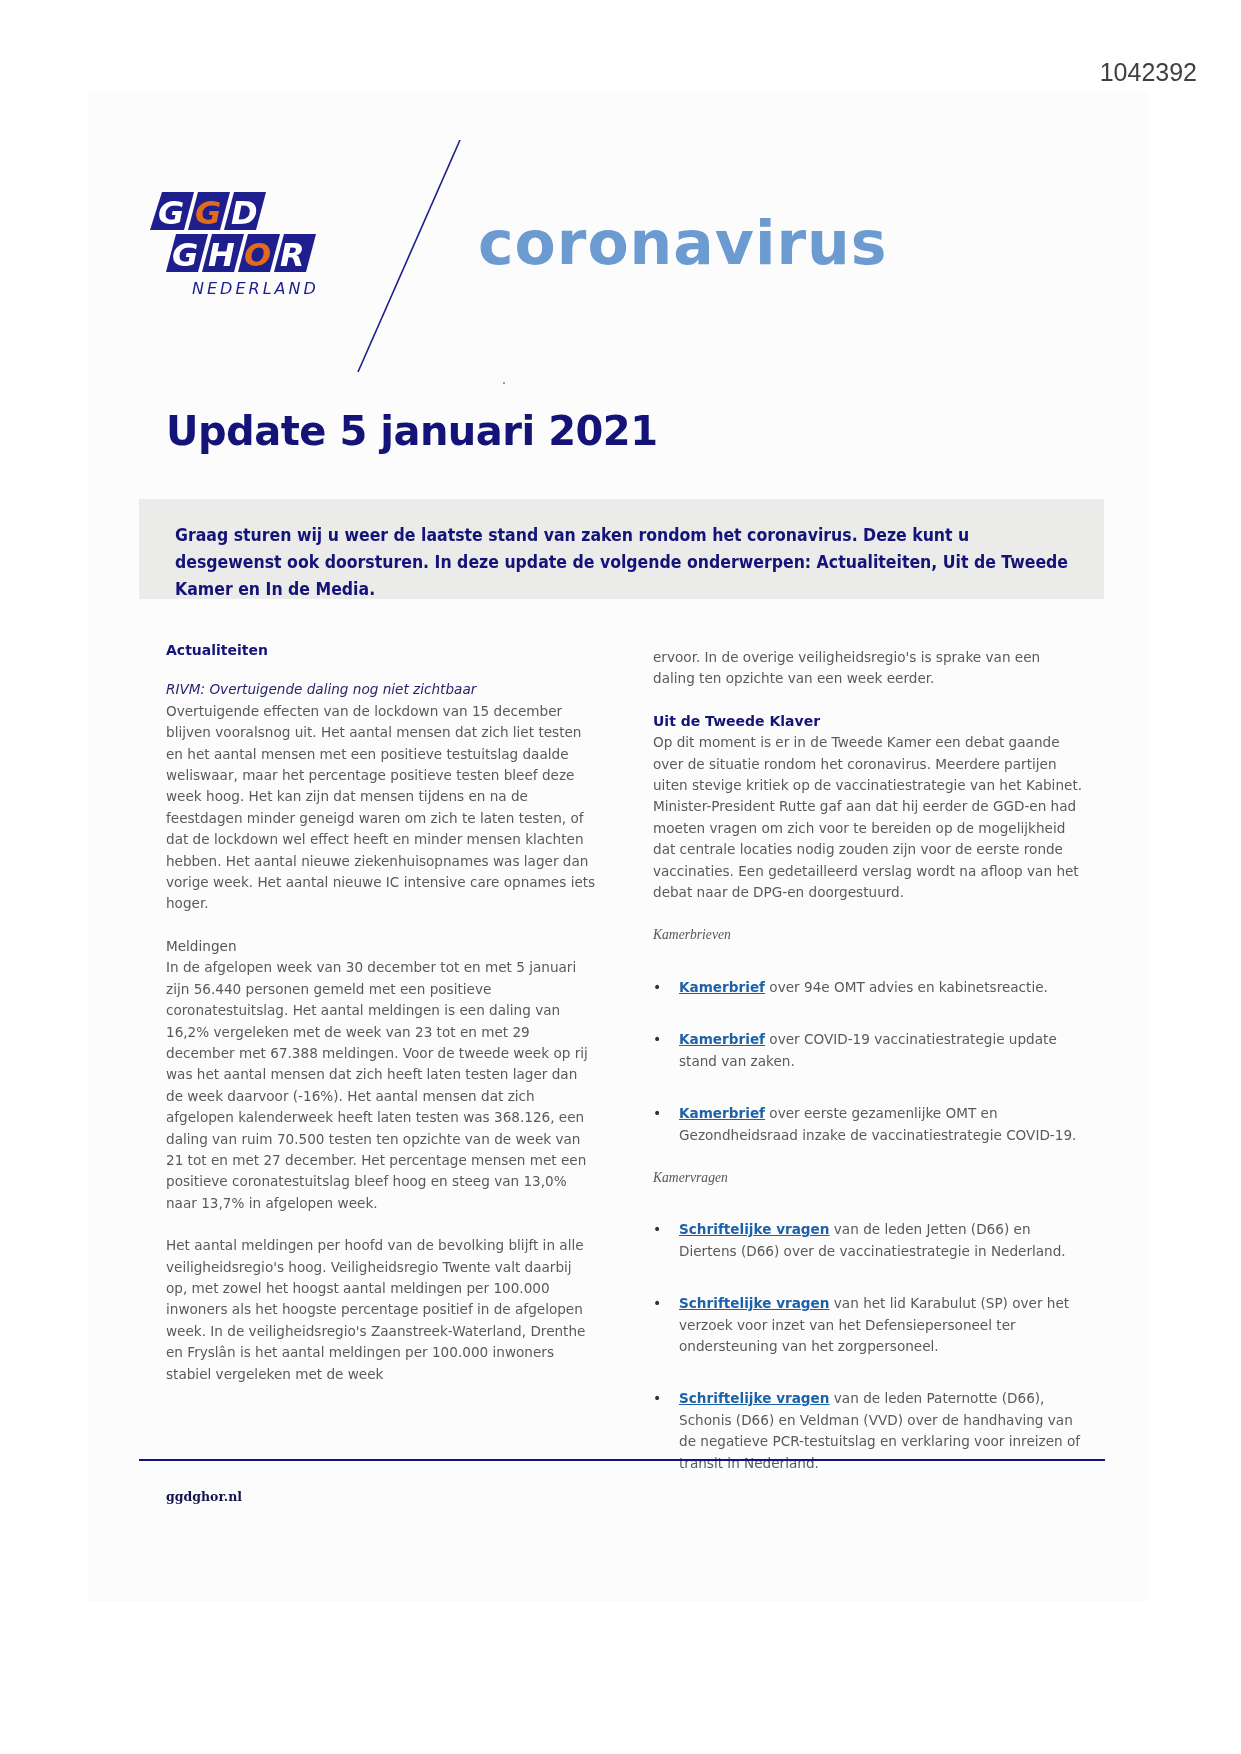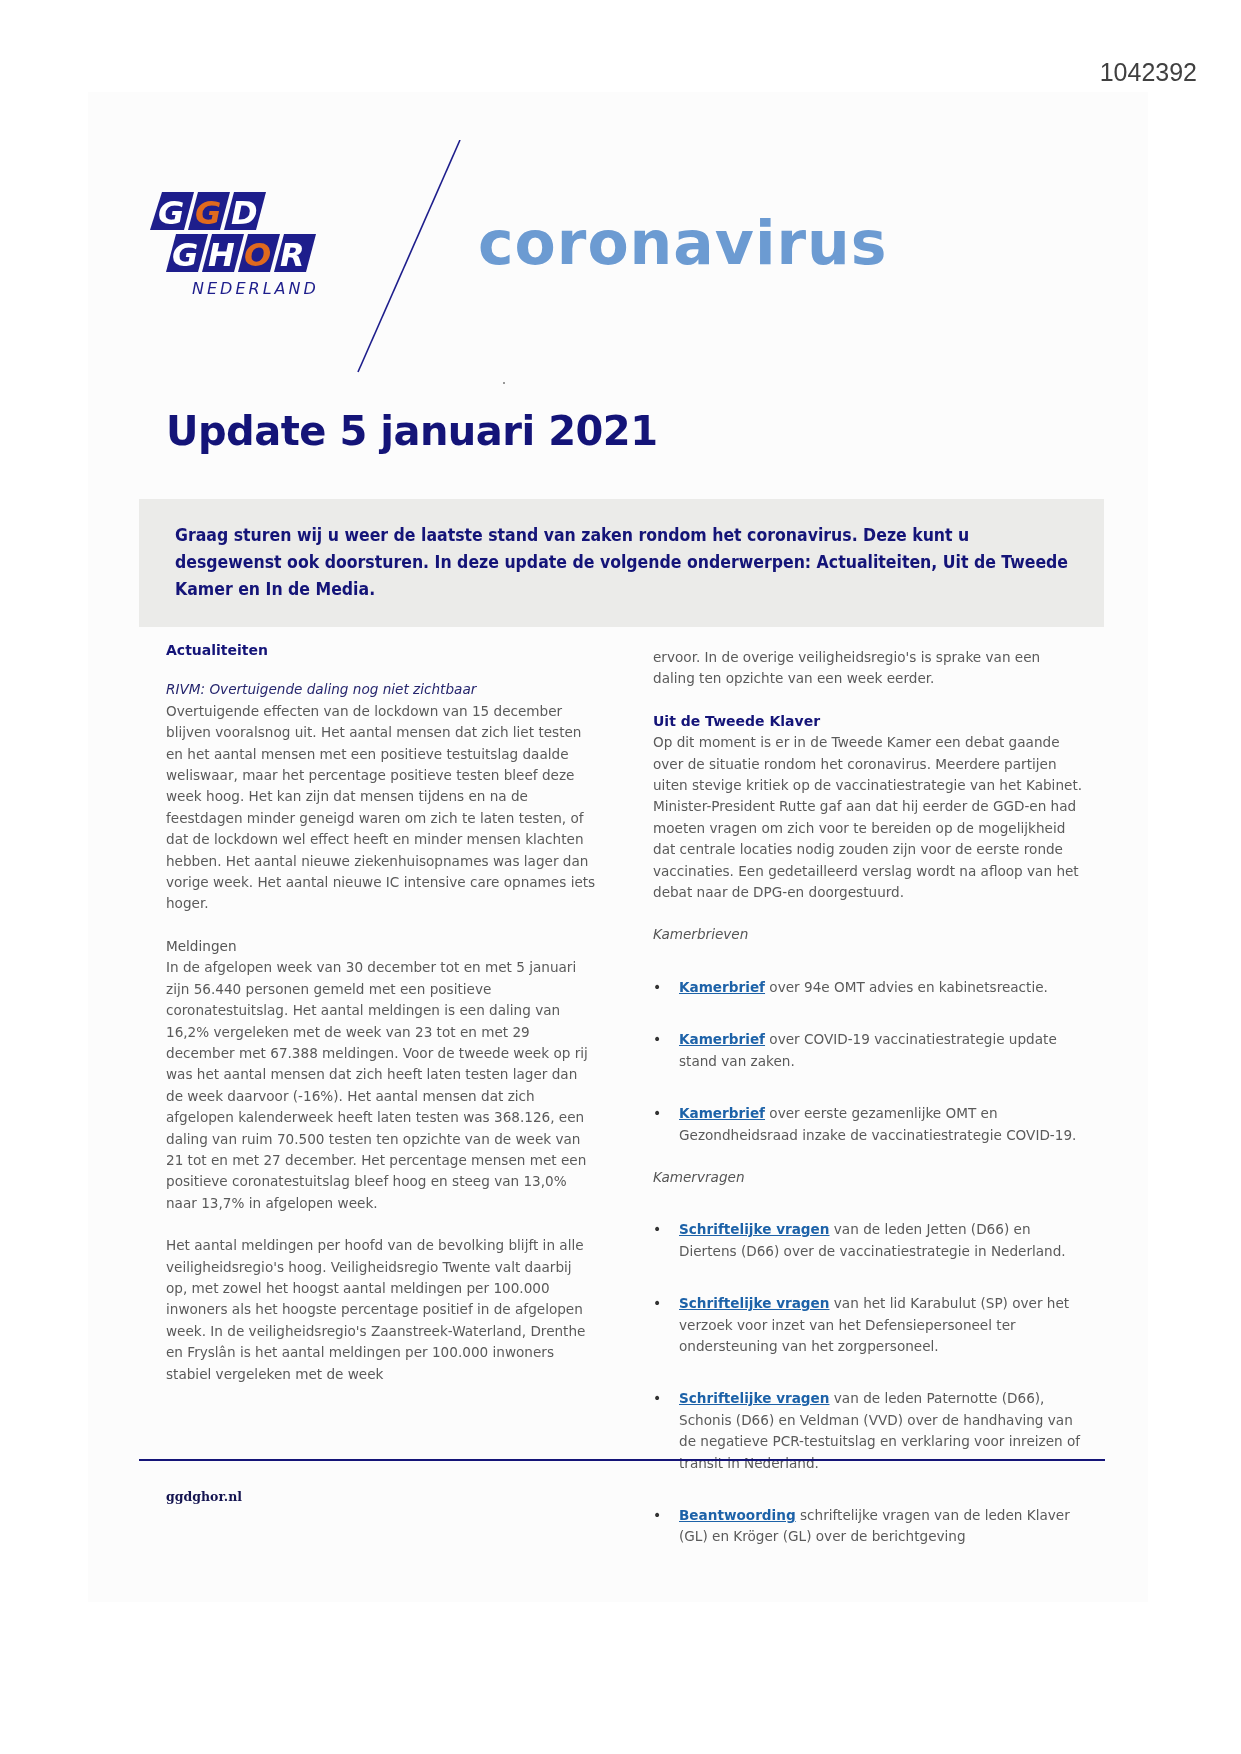--- a/index.html
+++ b/index.html
@@ -12,29 +12,29 @@
 
     
     .logo { position: absolute; left: 148px; top: 190px; width: 190px; height: 110px; }
     .logo svg { width: 190px; height: 110px; }
     .divider-slash { position: absolute; left: 355px; top: 140px; width: 110px; height: 235px; }
     .coronavirus { position: absolute; left: 478px; top: 208px; font-family: "DejaVu Sans", sans-serif; font-weight: bold; font-size: 60px; color: #6c9bd2; letter-spacing: 1px; }
     .small-dot { position: absolute; left: 503px; top: 382px; width: 2px; height: 2px; background: #999; }
 
     .title { position: absolute; left: 166px; top: 408px; font-family: "DejaVu Sans", sans-serif; font-weight: bold; font-size: 40px; color: #141478; letter-spacing: -0.5px; }
 
-    .intro-box { position: absolute; left: 139px; top: 499px; width: 965px; height: 128px; background: #ebebe9; }
+    .intro-box { position: absolute; left: 139px; top: 499px; width: 965px; height: 100px; background: #ebebe9; }
     .intro-text { position: absolute; left: 36px; top: 23px; width: 905px; font-family: "DejaVu Sans Condensed", "DejaVu Sans", sans-serif; font-weight: bold; font-size: 17.5px; line-height: 27px; color: #141478; }
 
     .col { position: absolute; font-family: "DejaVu Sans", sans-serif; font-size: 13.6px; line-height: 21.4px; color: #5a5a5a; }
     .col-left { left: 166px; top: 640px; width: 430px; }
     .col-right { left: 653px; top: 647px; width: 430px; }
     .h-bold { font-weight: bold; color: #141478; font-size: 14px; }
     .h-italic { font-style: italic; color: #26266e; }
-    .h-plain-italic { font-style: italic; color: #555; }
+    .h-plain-italic { font-style: italic; color: #555; font-family: Liberation Serif, serif; }
     .h-plain { color: #555; }
     p { margin: 0; }
     .gap { height: 21px; }
 
     ul.bullets { list-style: none; margin: 0; padding: 0; }
     ul.bullets li { position: relative; padding-left: 26px; margin-top: 31px; }
     ul.bullets li::before { content: "\2022"; position: absolute; left: 0; top: 0; color: #333; font-size: 14px; }
     .link { color: #1d62a8; font-weight: bold; text-decoration: underline; }
 
     .footer-rule { position: absolute; left: 139px; top: 1459px; width: 966px; height: 2px; background: #141478; }
@@ -109,18 +109,17 @@
     <li><span class="link">Kamerbrief</span><span> over 94e OMT advies en kabinetsreactie.</span></li>
     <li><span class="link">Kamerbrief</span><span> over COVID-19 vaccinatiestrategie update stand van zaken.</span></li>
     <li><span class="link">Kamerbrief</span><span> over eerste gezamenlijke OMT en Gezondheidsraad inzake de vaccinatiestrategie COVID-19.</span></li>
   </ul>
   <div class="gap"></div>
   <p class="h-plain-italic">Kamervragen</p>
   <ul class="bullets">
     <li><span class="link">Schriftelijke vragen</span><span> van de leden Jetten (D66) en Diertens (D66) over de vaccinatiestrategie in Nederland.</span></li>
     <li><span class="link">Schriftelijke vragen</span><span> van het lid Karabulut (SP) over het verzoek voor inzet van het Defensiepersoneel ter ondersteuning van het zorgpersoneel.</span></li>
     <li><span class="link">Schriftelijke vragen</span><span> van de leden Paternotte (D66), Schonis (D66) en Veldman (VVD) over de handhaving van de negatieve PCR-testuitslag en verklaring voor inreizen of transit in Nederland.</span></li>
-    <li><span class="link">Beantwoording</span><span> schriftelijke vragen van de leden Klaver (GL) en Kröger (GL) over de berichtgeving</span></li>
   </ul>
 </div>
 
 <div class="footer-rule"></div>
 <div class="footer-link">ggdghor.nl</div>
 
 </body></html>

